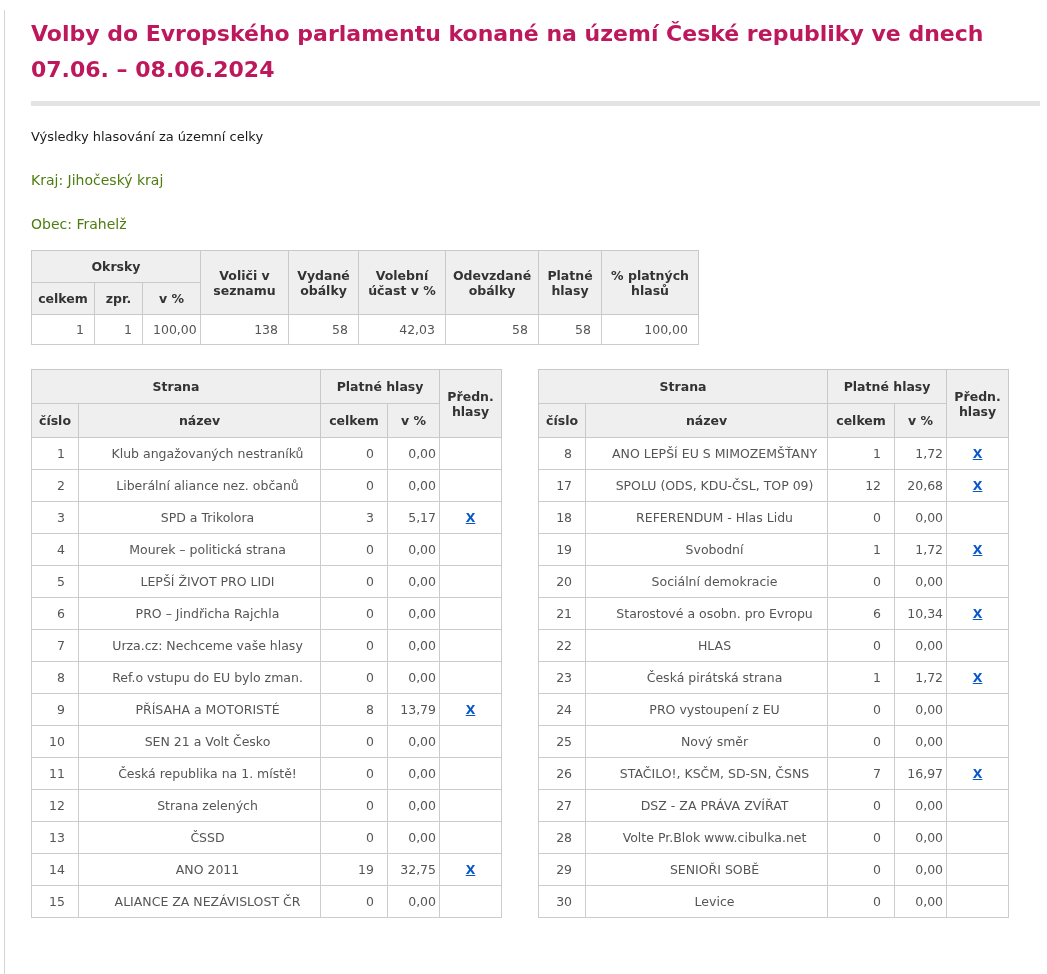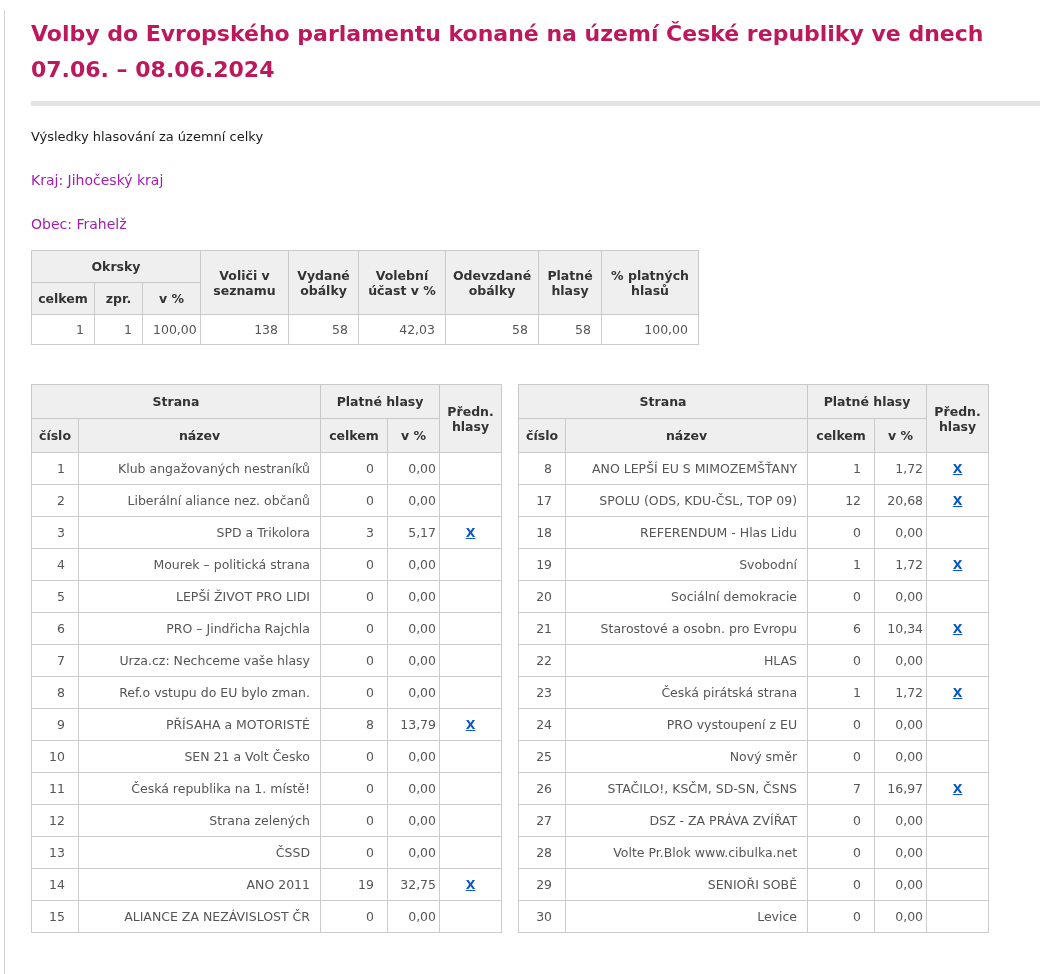--- a/index.html
+++ b/index.html
@@ -38,21 +38,21 @@
   }
   h2.section-title {
     margin-top: 23px;
     font-size: 13px;
     font-weight: normal;
     color: #1a1a1a;
   }
   .geo-line {
     margin-top: 28px;
     font-size: 14px;
-    color: #a21caf;
+    color: #4d7c0f;
   }
 
   table { border-collapse: collapse; table-layout: fixed; }
   table.data-table {
     border: 1px solid #b5b5b5;
     font-size: 12.5px;
     color: #555;
   }
   table.data-table th {
     background: #efefef;
@@ -72,26 +72,26 @@
     overflow: hidden;
   }
 
   
   .summary-table { margin-top: 18px; width: 667px; }
   .summary-table thead tr { height: 32px; }
   .summary-table tbody tr { height: 30px; }
   .summary-table td { text-align: right; }
 
   
-  .tables-row { margin-top: 39px; display: flex; gap: 16px; }
+  .tables-row { margin-top: 24px; display: flex; gap: 36px; }
   .party-table { width: 470px; }
   .party-table thead tr { height: 34px; }
   .party-table tbody tr { height: 32px; }
   .party-table td.num { text-align: right; padding-right: 13px; }
-  .party-table td.name { text-align: right; padding-left: 26px; }
+  .party-table td.name { text-align: center; padding-left: 26px; }
   .party-table td.tot { text-align: right; padding-right: 13px; }
   .party-table td.pct { text-align: right; padding-right: 3px; }
   .party-table td.pref { text-align: center; padding: 0; }
   a.pref-link {
     color: #0a58ca;
     font-weight: bold;
     text-decoration: underline;
     font-size: 12.5px;
   }
 </style>

